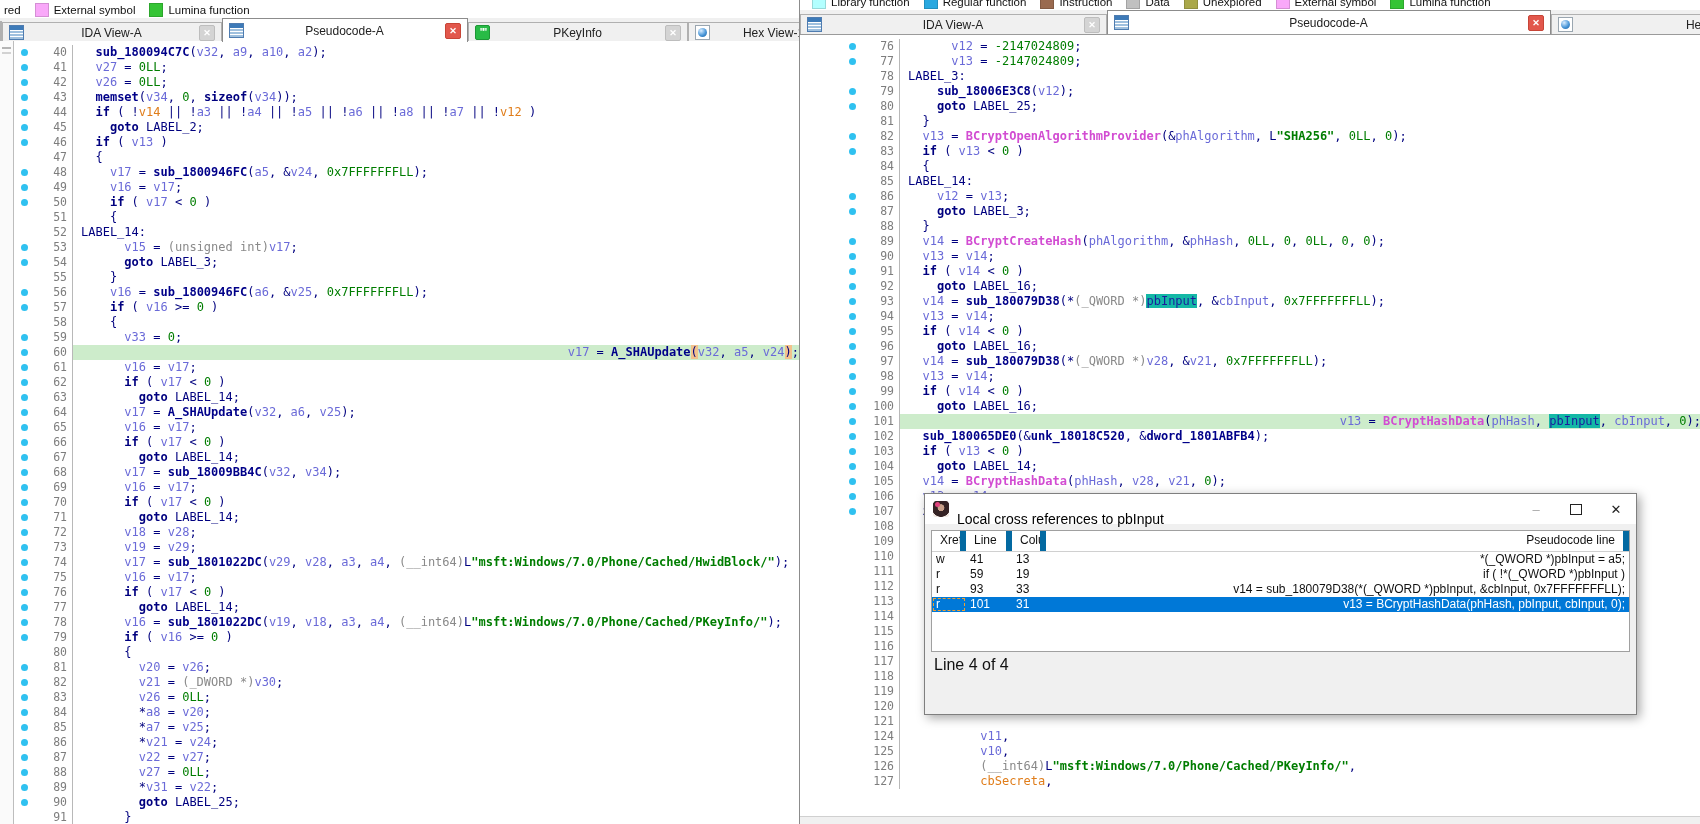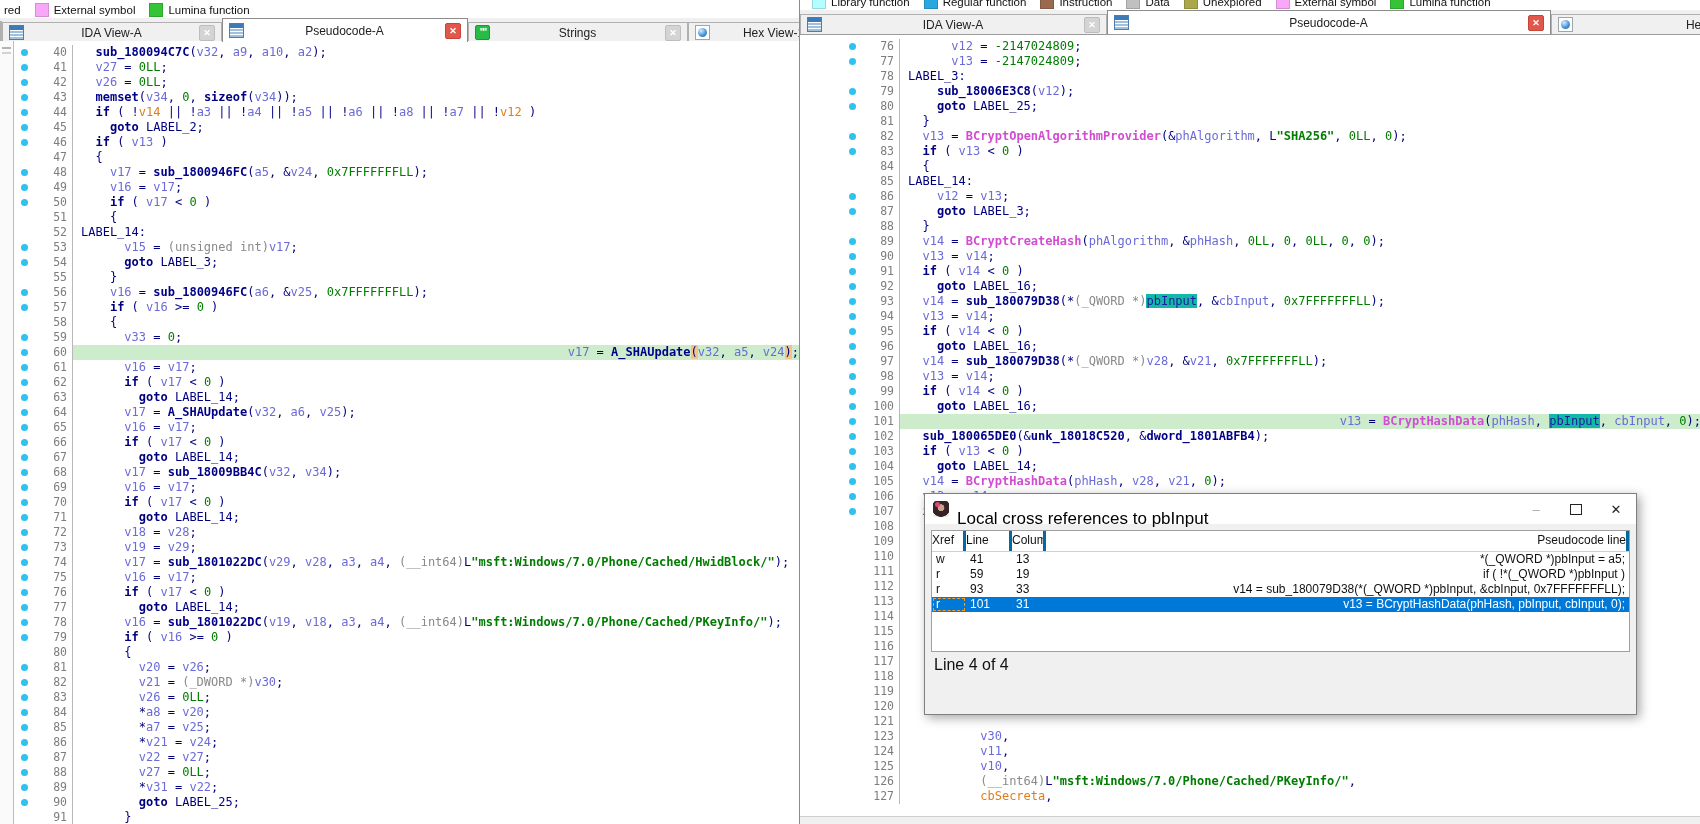--- a/index.html
+++ b/index.html
@@ -70,29 +70,29 @@
            border-top:1px solid #d0d0d0;z-index:3;}
   
   .dialog{position:absolute;left:924px;top:493px;width:713px;height:222px;background:#f0f0f0;
           border:1px solid #7f7f7f;box-shadow:3px 3px 10px rgba(0,0,0,.35);z-index:10;
           box-sizing:border-box;}
   .titlebar{height:30px;background:#fff;display:flex;align-items:center;padding-left:8px;}
   .appicon{width:16px;height:16px;border-radius:3px;flex:0 0 auto;position:relative;
      background:radial-gradient(circle at 50% 42%,#c9a08a 0 26%,#352325 30% 72%,#efe6e0 76%);}
   .appicon::after{content:'';position:absolute;left:2px;top:1px;width:5px;height:5px;
      border-radius:50%;background:#e2447e;}
-  .dlg-title{font-size:17px;color:#000;margin-left:8px;flex:1;white-space:nowrap;overflow:hidden;margin-top:20px;}
+  .dlg-title{font-size:14px;color:#000;margin-left:8px;flex:1;white-space:nowrap;overflow:hidden;margin-top:20px;}
   .cap{width:40px;height:24px;display:flex;align-items:center;justify-content:center;
        font-size:13px;color:#222;}
   .cap.min{color:#a8a8a8;}
   .cap .maxbox{width:10px;height:9px;border:1.5px solid #222;display:inline-block;}
   .xtable{position:absolute;left:6px;right:6px;top:36px;height:120px;background:#fff;
           border:1px solid #a0a0a0;font-size:12px;overflow:hidden;}
   .xhead{display:flex;height:20px;border-bottom:1px solid #d0d0d0;background:#fff;color:#111;}
-  .xhead .hc{padding:2px 0;border-right:3px solid #0369a1;white-space:nowrap;overflow:hidden;
+  .xhead .hc{padding:2px 8px;border-right:6px solid #0369a1;white-space:nowrap;overflow:hidden;
              box-sizing:border-box;}
   .xrow{display:flex;height:15px;line-height:15px;color:#111;}
   .xrow .rc{padding:0 4px;white-space:nowrap;overflow:hidden;box-sizing:border-box;}
   .xrow.sel{background:#0078d7;color:#fff;}
   .xrow.sel .rc:first-child{outline:1px dashed #f0a030;outline-offset:-2px;}
   .cw0{width:34px;flex:0 0 auto;}  .cw1{width:46px;flex:0 0 auto;}
   .cw2{width:34px;flex:0 0 auto;}  .cw3{flex:1;padding-left:8px !important;text-align:right;}
   .status{position:absolute;left:9px;top:162px;font-size:16px;color:#111;}
   .btnrow{position:absolute;left:0;right:0;bottom:6px;display:flex;justify-content:center;gap:14px;}
   .dbtn{width:72px;height:22px;background:#e1e1e1;border:1px solid #adadad;font-size:12px;
@@ -125,21 +125,21 @@
           <span class="lbl">IDA View-A</span>
           <span class="closex gray">✕</span>
         </div>
         <div class="tab active" style="width: 246px;">
           <span class="ticon icon-view"></span>
           <span class="lbl">Pseudocode-A</span>
           <span class="closex red">✕</span>
         </div>
         <div class="tab" style="width: 220px;">
           <span class="ticon icon-strings"></span>
-          <span class="lbl">Strings</span>
+          <span class="lbl">PKeyInfo</span>
           <span class="closex gray">✕</span>
         </div>
         <div class="tab" style="width: 150px;">
           <span class="ticon icon-hex"></span>
           <span class="lbl">Hex View-1</span>
         </div>
       </div>
     <div class="codewrap">
       <div class="edge-strip"></div>
       <div class="code" id="code-left">
@@ -289,21 +289,20 @@
           <div class="cl"><span class="gutter"><span class="dotc"></span><span class="num">112</span></span><span class="src"></span></div>
           <div class="cl"><span class="gutter"><span class="dotc"></span><span class="num">113</span></span><span class="src"></span></div>
           <div class="cl"><span class="gutter"><span class="dotc"></span><span class="num">114</span></span><span class="src"></span></div>
           <div class="cl"><span class="gutter"><span class="dotc"></span><span class="num">115</span></span><span class="src"></span></div>
           <div class="cl"><span class="gutter"><span class="dotc"></span><span class="num">116</span></span><span class="src"></span></div>
           <div class="cl"><span class="gutter"><span class="dotc"></span><span class="num">117</span></span><span class="src"></span></div>
           <div class="cl"><span class="gutter"><span class="dotc"></span><span class="num">118</span></span><span class="src"></span></div>
           <div class="cl"><span class="gutter"><span class="dotc"></span><span class="num">119</span></span><span class="src"></span></div>
           <div class="cl"><span class="gutter"><span class="dotc"></span><span class="num">120</span></span><span class="src"></span></div>
           <div class="cl"><span class="gutter"><span class="dotc"></span><span class="num">121</span></span></div>
-          <div class="cl"><span class="gutter"><span class="dotc"></span><span class="num">123</span></span><span class="src"><span class="c-p">          </span><span class="c-v">v30</span><span class="c-p">,</span></span></div>
           <div class="cl"><span class="gutter"><span class="dotc"></span><span class="num">124</span></span><span class="src"><span class="c-p">          </span><span class="c-v">v11</span><span class="c-p">,</span></span></div>
           <div class="cl"><span class="gutter"><span class="dotc"></span><span class="num">125</span></span><span class="src"><span class="c-p">          </span><span class="c-v">v10</span><span class="c-p">,</span></span></div>
           <div class="cl"><span class="gutter"><span class="dotc"></span><span class="num">126</span></span><span class="src"><span class="c-p">          </span><span class="c-t">(__int64)</span><span class="c-p">L</span><span class="c-s">"msft:Windows/7.0/Phone/Cached/PKeyInfo/"</span><span class="c-p">,</span></span></div>
           <div class="cl"><span class="gutter"><span class="dotc"></span><span class="num">127</span></span><span class="src"><span class="c-p">          </span><span class="c-o">cbSecreta</span><span class="c-p">,</span></span></div>
         </div>
     </div>
     <div class="hscroll"></div>
   </section>
 
   <div class="dialog">

